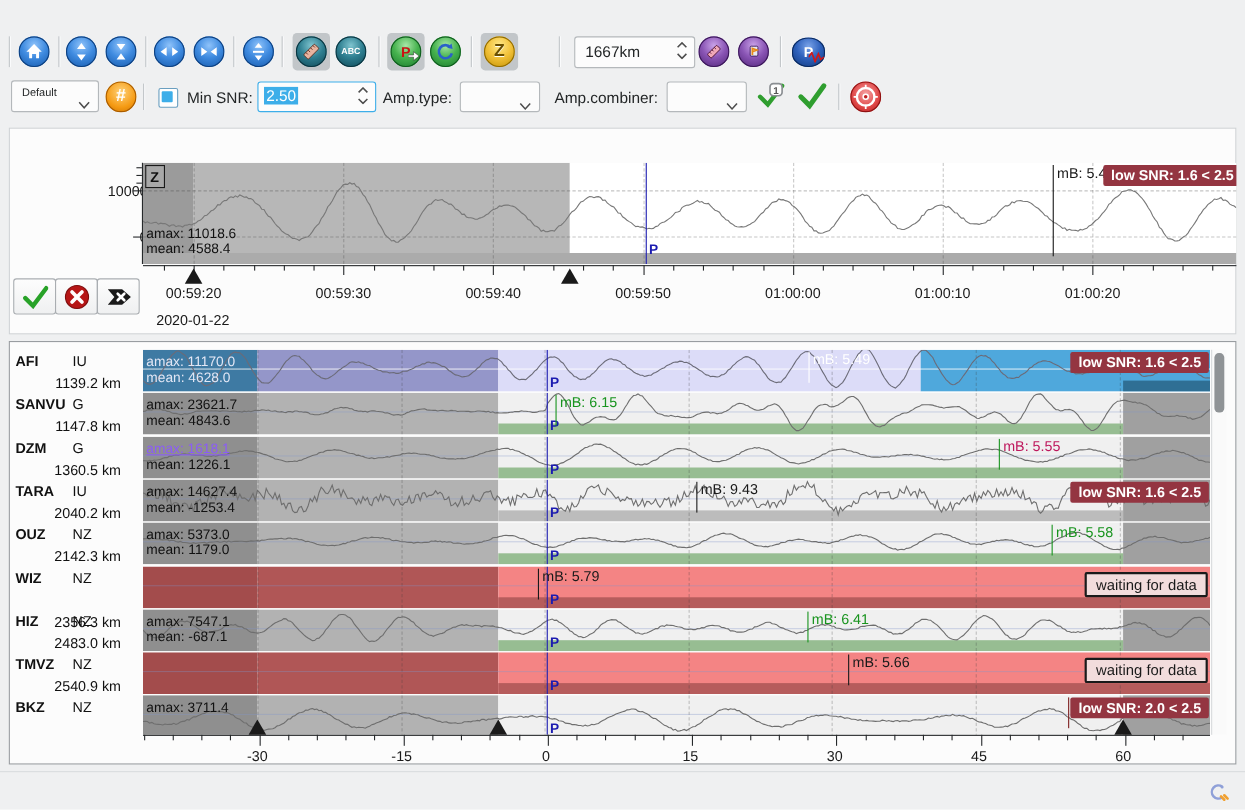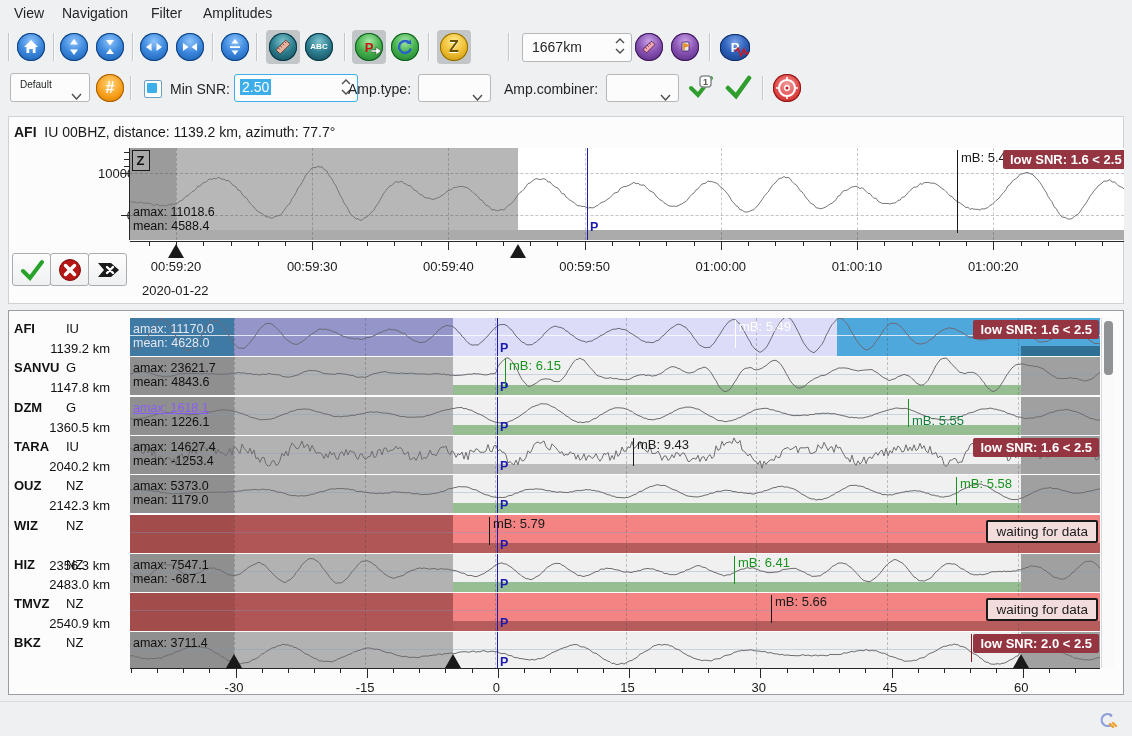--- a/index.html
+++ b/index.html
@@ -50,26 +50,20 @@
   .vline{position:absolute;width:1px;}
   .stationlab{position:absolute;font-size:13px;color:#111;}
   .scrolltrack{position:absolute;background:#fafafa;border-left:1px solid #d8dadc;}
   .scrollthumb{position:absolute;background:#8f9396;border-radius:4px;}
 </style>
 </head>
 <body>
 
 <div id="app">
 
-  <div class="menubar">
-    <span class="menu-item" style="left:14px">View</span>
-    <span class="menu-item" style="left:62px">Navigation</span>
-    <span class="menu-item" style="left:151px">Filter</span>
-    <span class="menu-item" style="left:203px">Amplitudes</span>
-  </div>
 
   <div class="tsep" style="left:8px"></div>
   <span class="icircle blue" style="left:17px;top:33px">
     <svg width="18" height="18" viewBox="0 0 18 18">
         <path fill="#fff" d="M9 2 L16 9 H13.5 V15 H10.8 V11 H7.2 V15 H4.5 V9 H2 Z"></path>
       </svg>
   </span>
   <div class="tsep" style="left:53px"></div>
   <span class="icircle blue" style="left:60px;top:33px">
     <svg width="18" height="18" viewBox="0 0 18 18">
@@ -172,21 +166,21 @@
         </svg></span>
   </div>
   <span class="icircle" style="left:96px;top:74px;background:radial-gradient(circle at 50% 35%,#ffd27a 0%,#f59a12 60%,#c86e00 100%);box-shadow:0 0 0 1px #a85c00 inset">
     <span class="glyph" style="font-size:16px">#</span>
   </span>
   <div class="tsep r2" style="left:130px"></div>
   <span class="abs" style="left:144px;top:80px;width:16px;height:16px;border:1px solid #6a9fc0;border-radius:2px;background:#fff">
     <span class="abs" style="left:2px;top:2px;width:10px;height:10px;background:#3daee9;border-radius:1px"></span>
   </span>
   <span class="tlabel" style="left:170px;top:81px">Min SNR:</span>
-  <div class="box" style="left:234px;top:74px;width:124px;height:28px;border-color:#3daee9">
+  <div class="box" style="left:234px;top:74px;width:108px;height:28px;border-color:#3daee9">
     <span class="selhl" style="position:absolute;left:5px;top:4px;font-size:14px;padding:0 2px">2.50</span>
     <span class="spin-arrows">
       <svg width="10" height="6" viewBox="0 0 10 6">
           <polyline points="1,5 5,1 9,5" fill="none" stroke="#4d4d4d" stroke-width="1.4"></polyline>
         </svg>
       <svg width="10" height="6" viewBox="0 0 10 6">
           <polyline points="1,1 5,5 9,1" fill="none" stroke="#4d4d4d" stroke-width="1.4"></polyline>
         </svg>
     </span>
   </div>
@@ -218,24 +212,20 @@
   <span class="icircle" style="left:773px;top:74px;background:radial-gradient(circle at 50% 40%,#f5a0a0 0%,#e04848 55%,#b01818 100%);box-shadow:0 0 0 1px #8e1212 inset">
     <svg width="24" height="24" viewBox="0 0 24 24">
       <circle cx="12" cy="12" r="8" fill="none" stroke="#fff" stroke-width="2.2"></circle>
       <circle cx="12" cy="12" r="3" fill="#fff"></circle>
         <circle cx="12" cy="12" r="1.6" fill="#c02020"></circle>
       <path d="M12 1v4 M12 19v4 M1 12h4 M19 12h4" stroke="#fff" stroke-width="1.6"></path>
     </svg>
   </span>
 
   <div class="panel" style="left:8px;top:116px;width:1116px;height:188px;border-color:#cfd2d5"></div>
-  <span class="hdr" style="left:14px;top:124px">
-    <b>AFI</b>&nbsp;
-    <span>IU  00BHZ, distance: 1139.2 km, azimuth: 77.7°</span>
-  </span>
 
   <span class="ticklab" style="left:98px;top:166px;transform:none;text-align:right;width:36px;display:inline-block">10000</span>
   <span class="ticklab" style="left:98px;top:208px;transform:none;text-align:right;width:36px;display:inline-block">0</span>
   <div class="abs" style="left:129px;top:148px;width:1px;height:92px;background:#26292b"></div>
   <div class="abs" style="left:121px;top:173px;width:8px;height:1px;background:#26292b"></div>
   <div class="abs" style="left:121px;top:215px;width:8px;height:1px;background:#26292b"></div>
   <div class="abs" style="left:124px;top:152px;width:5px;height:1px;background:#26292b"></div>
   <div class="abs" style="left:124px;top:159px;width:5px;height:1px;background:#26292b"></div>
   <div class="abs" style="left:124px;top:166px;width:5px;height:1px;background:#26292b"></div>
 
@@ -434,21 +424,21 @@
         <div class="gridv" style="left: 888px; top: 0px; height: 38px;"></div>
         <div class="zone" style="left: 0px; top: 17px; width: 970px; height: 1px; background: rgba(130, 150, 200, 0.35);"></div>
         <svg width="970" height="38" class="wavesvg">
           <path d="M0.0 21.9L2.0 21.8L4.0 22.1L6.0 21.5L8.0 22.0L10.0 21.3L12.0 21.4L14.0 21.0L16.0 20.6L18.0 19.6L20.0 19.0L22.0 19.0L24.0 17.7L26.0 17.7L28.0 16.9L30.0 16.5L32.0 17.0L34.0 16.2L36.0 15.7L38.0 15.6L40.0 16.0L42.0 15.7L44.0 16.6L46.0 16.5L48.0 16.9L50.0 16.9L52.0 16.7L54.0 16.9L56.0 17.4L58.0 17.8L60.0 17.6L62.0 17.9L64.0 17.1L66.0 17.8L68.0 17.2L70.0 16.6L72.0 16.3L74.0 16.5L76.0 16.4L78.0 15.1L80.0 15.0L82.0 14.6L84.0 14.3L86.0 13.9L88.0 13.1L90.0 13.5L92.0 12.8L94.0 12.6L96.0 13.1L98.0 13.1L100.0 13.3L102.0 14.1L104.0 14.1L106.0 14.7L108.0 15.4L110.0 16.1L112.0 16.5L114.0 17.4L116.0 18.1L118.0 18.8L120.0 20.2L122.0 20.5L124.0 21.0L126.0 21.4L128.0 22.1L130.0 22.8L132.0 22.7L134.0 22.5L136.0 22.6L138.0 22.1L140.0 22.5L142.0 21.5L144.0 21.4L146.0 20.3L148.0 19.6L150.0 18.7L152.0 17.9L154.0 17.1L156.0 16.6L158.0 16.1L160.0 14.7L162.0 14.2L164.0 14.0L166.0 12.9L168.0 12.4L170.0 12.4L172.0 12.3L174.0 11.8L176.0 12.2L178.0 12.1L180.0 12.5L182.0 13.2L184.0 13.7L186.0 14.6L188.0 15.0L190.0 15.2L192.0 15.8L194.0 17.0L196.0 16.8L198.0 17.6L200.0 17.9L202.0 18.9L204.0 19.4L206.0 19.7L208.0 19.1L210.0 19.9L212.0 19.6L214.0 19.2L216.0 19.2L218.0 19.1L220.0 18.7L222.0 18.1L224.0 18.6L226.0 17.8L228.0 17.4L230.0 17.1L232.0 16.8L234.0 16.5L236.0 15.4L238.0 15.5L240.0 15.0L242.0 14.9L244.0 15.3L246.0 14.9L248.0 15.0L250.0 15.5L252.0 15.9L254.0 16.0L256.0 16.0L258.0 16.3L260.0 16.5L262.0 17.3L264.0 17.4L266.0 18.2L268.0 18.7L270.0 19.3L272.0 19.6L274.0 19.5L276.0 20.0L278.0 20.2L280.0 20.2L282.0 20.0L284.0 20.5L286.0 19.9L288.0 20.1L290.0 19.7L292.0 20.1L294.0 19.6L296.0 18.9L298.0 18.4L300.0 18.1L302.0 17.4L304.0 16.8L306.0 15.8L308.0 15.3L310.0 14.6L312.0 13.7L314.0 13.4L316.0 12.9L318.0 12.6L320.0 12.3L322.0 11.3L324.0 11.6L326.0 10.9L328.0 10.7L330.0 10.5L332.0 10.6L334.0 11.8L336.0 11.4L338.0 12.6L340.0 13.0L342.0 13.4L344.0 14.9L346.0 15.6L348.0 16.8L350.0 17.3L352.0 18.4L354.0 19.4L356.0 20.7L358.0 22.1L360.0 23.2L362.0 23.9L364.0 24.6L366.0 25.2L368.0 25.5L370.0 25.9L372.0 26.2L374.0 25.6L376.0 25.6L378.0 25.1L380.0 24.0L382.0 23.6L384.0 22.3L386.0 21.2L388.0 20.2L390.0 18.9L392.0 17.3L394.0 16.0L396.0 14.8L398.0 12.7L400.0 11.4L402.0 9.9L404.0 9.6L406.0 8.4L408.0 8.2L410.0 6.9L412.0 6.7L414.0 7.0L416.0 6.8L418.0 7.5L420.0 8.4L422.0 9.8L424.0 10.1L426.0 11.5L428.0 13.2L430.0 14.2L432.0 15.7L434.0 16.9L436.0 19.0L438.0 19.7L440.0 21.4L442.0 22.9L444.0 23.7L446.0 24.4L448.0 25.6L450.0 24.9L452.0 25.6L454.0 25.6L456.0 24.7L458.0 25.1L460.0 24.2L462.0 22.7L464.0 21.7L466.0 21.3L468.0 20.0L470.0 17.9L472.0 17.4L474.0 15.8L476.0 15.0L478.0 13.7L480.0 12.5L482.0 12.1L484.0 11.1L486.0 10.8L488.0 10.8L490.0 10.9L492.0 11.0L494.0 11.3L496.0 12.1L498.0 12.5L500.0 14.0L502.0 14.3L504.0 16.3L506.0 17.3L508.0 18.4L510.0 19.1L512.0 20.0L514.0 21.2L516.0 21.2L518.0 22.5L520.0 22.5L522.0 22.7L524.0 22.7L526.0 22.0L528.0 21.7L530.0 21.4L532.0 20.4L534.0 19.6L536.0 18.4L538.0 17.6L540.0 16.1L542.0 15.9L544.0 14.0L546.0 13.3L548.0 12.2L550.0 11.4L552.0 11.0L554.0 10.8L556.0 9.9L558.0 10.4L560.0 9.9L562.0 10.7L564.0 10.9L566.0 11.9L568.0 12.0L570.0 12.9L572.0 14.4L574.0 15.6L576.0 16.8L578.0 17.9L580.0 19.2L582.0 19.8L584.0 20.9L586.0 22.3L588.0 23.4L590.0 23.6L592.0 23.8L594.0 24.4L596.0 24.8L598.0 24.1L600.0 23.8L602.0 23.7L604.0 22.7L606.0 22.4L608.0 20.8L610.0 20.8L612.0 19.3L614.0 18.6L616.0 17.5L618.0 16.0L620.0 15.6L622.0 14.5L624.0 13.1L626.0 12.8L628.0 12.2L630.0 12.0L632.0 11.6L634.0 11.4L636.0 11.3L638.0 11.5L640.0 12.6L642.0 12.8L644.0 13.0L646.0 14.2L648.0 14.2L650.0 14.9L652.0 15.9L654.0 16.2L656.0 16.6L658.0 17.6L660.0 17.8L662.0 18.5L664.0 18.6L666.0 18.6L668.0 18.5L670.0 18.7L672.0 18.3L674.0 18.0L676.0 18.2L678.0 18.4L680.0 17.5L682.0 17.6L684.0 17.4L686.0 16.6L688.0 16.8L690.0 16.6L692.0 16.3L694.0 16.2L696.0 16.5L698.0 16.0L700.0 16.6L702.0 16.8L704.0 16.6L706.0 17.1L708.0 17.7L710.0 17.9L712.0 18.7L714.0 18.9L716.0 19.3L718.0 20.1L720.0 20.5L722.0 20.1L724.0 20.9L726.0 20.4L728.0 21.1L730.0 20.9L732.0 21.0L734.0 20.8L736.0 20.0L738.0 19.8L740.0 18.9L742.0 18.9L744.0 17.4L746.0 16.9L748.0 16.1L750.0 15.5L752.0 14.9L754.0 14.3L756.0 13.7L758.0 13.3L760.0 12.3L762.0 12.2L764.0 11.5L766.0 11.0L768.0 11.1L770.0 11.4L772.0 11.7L774.0 11.4L776.0 11.4L778.0 12.0L780.0 12.5L782.0 13.5L784.0 14.1L786.0 15.1L788.0 15.9L790.0 16.7L792.0 17.8L794.0 18.2L796.0 19.4L798.0 19.6L800.0 20.5L802.0 21.5L804.0 21.5L806.0 21.8L808.0 22.2L810.0 22.6L812.0 23.0L814.0 23.1L816.0 22.6L818.0 23.1L820.0 22.4L822.0 22.5L824.0 21.3L826.0 21.2L828.0 20.8L830.0 19.5L832.0 19.3L834.0 17.8L836.0 17.9L838.0 16.2L840.0 15.8L842.0 15.5L844.0 14.9L846.0 13.9L848.0 13.1L850.0 12.4L852.0 11.9L854.0 12.0L856.0 11.9L858.0 11.6L860.0 11.1L862.0 11.4L864.0 12.2L866.0 12.1L868.0 13.0L870.0 13.1L872.0 14.1L874.0 14.2L876.0 15.6L878.0 16.5L880.0 16.8L882.0 17.7L884.0 18.0L886.0 19.5L888.0 20.0L890.0 20.0L892.0 20.5L894.0 21.3L896.0 21.7L898.0 21.1L900.0 21.0L902.0 21.3L904.0 20.9L906.0 20.1L908.0 19.7L910.0 19.9L912.0 19.1L914.0 18.4L916.0 17.4L918.0 16.4L920.0 15.7L922.0 15.2L924.0 15.1L926.0 13.7L928.0 13.9L930.0 12.9L932.0 13.1L934.0 13.2L936.0 12.3L938.0 12.8L940.0 13.3L942.0 13.8L944.0 14.5L946.0 14.5L948.0 15.7L950.0 16.1L952.0 17.3L954.0 18.0L956.0 19.4L958.0 20.0L960.0 21.5L962.0 21.5L964.0 22.1L966.0 23.0L968.0 23.0L970.0 23.3" fill="none" stroke="#6e6e6e" stroke-width="1"></path>
         </svg>
         <div class="amaxlab" style="left: 3px; top: 4px; color: #8b5cf6; text-decoration: underline;">amax: 1618.1</div>
         <div class="amaxlab" style="left: 3px; top: 18px; color: rgb(17, 17, 17);">mean: 1226.1</div>
         <div class="vline" style="left: 367px; top: 0px; height: 38px; background: rgb(27, 27, 176);"></div>
         <div class="plab" style="left: 370px; top: 23px;">P</div>
         <div class="vline" style="left: 778px; top: 2px; height: 28px; background: rgb(24, 148, 30);"></div>
-        <div class="mblab" style="left: 782px; top: 16px; color: #15803d;">mB: 5.55</div>
+        <div class="mblab" style="left: 782px; top: 1px; color: #be185d;">mB: 5.55</div>
       </div>
       <div class="rrow" style="top: 117.9px;">
         <div class="zone" style="left: 0px; width: 104px; background: rgb(143, 143, 143);"></div>
         <div class="zone" style="left: 104px; width: 219px; background: rgb(178, 178, 178);"></div>
         <div class="zone" style="left: 323px; width: 647px; background: rgb(240, 240, 240);"></div>
         <div class="zone" style="left: 891px; width: 79px; background: rgb(160, 160, 160);"></div>
         <div class="zone" style="left: 323px; top: 28px; width: 568px; height: 10px; background: rgb(188, 188, 188);"></div>
         <div class="gridv" style="left: 104px; top: 0px; height: 38px;"></div>
         <div class="gridv" style="left: 235px; top: 0px; height: 38px;"></div>
         <div class="gridv" style="left: 365px; top: 0px; height: 38px;"></div>

